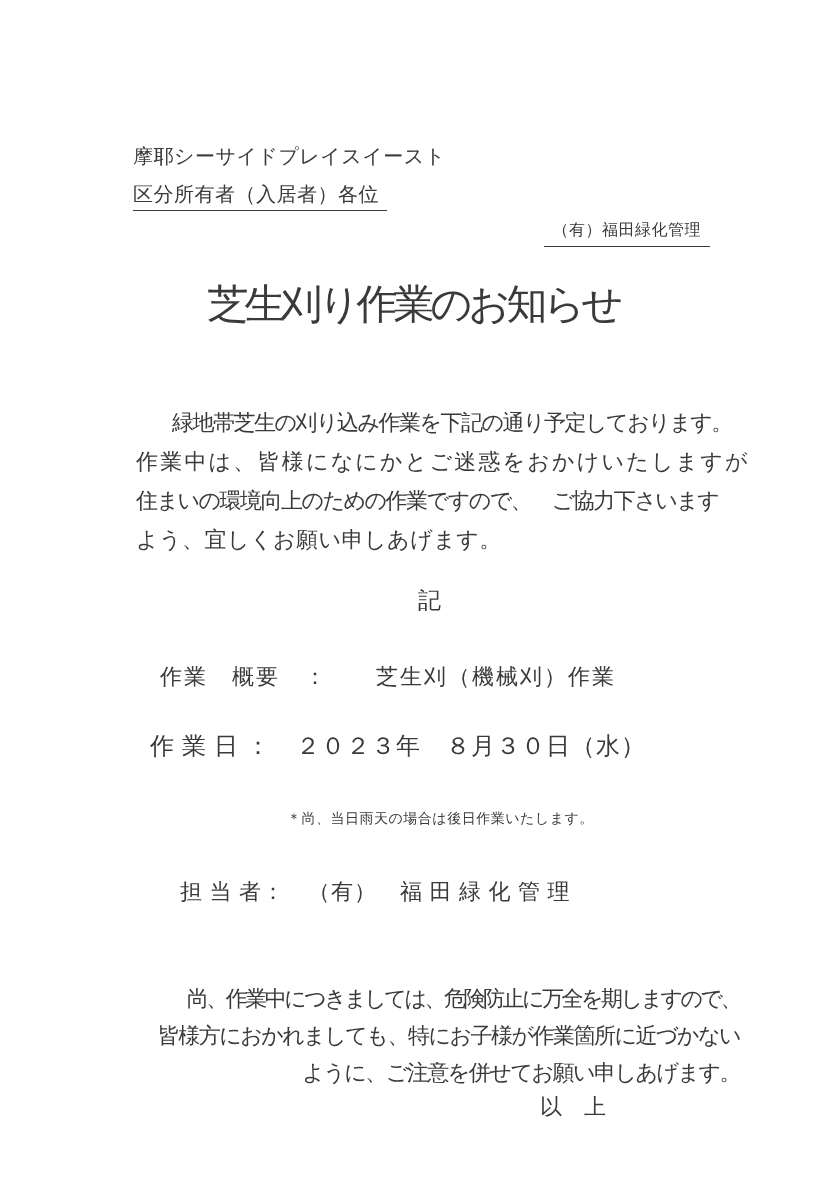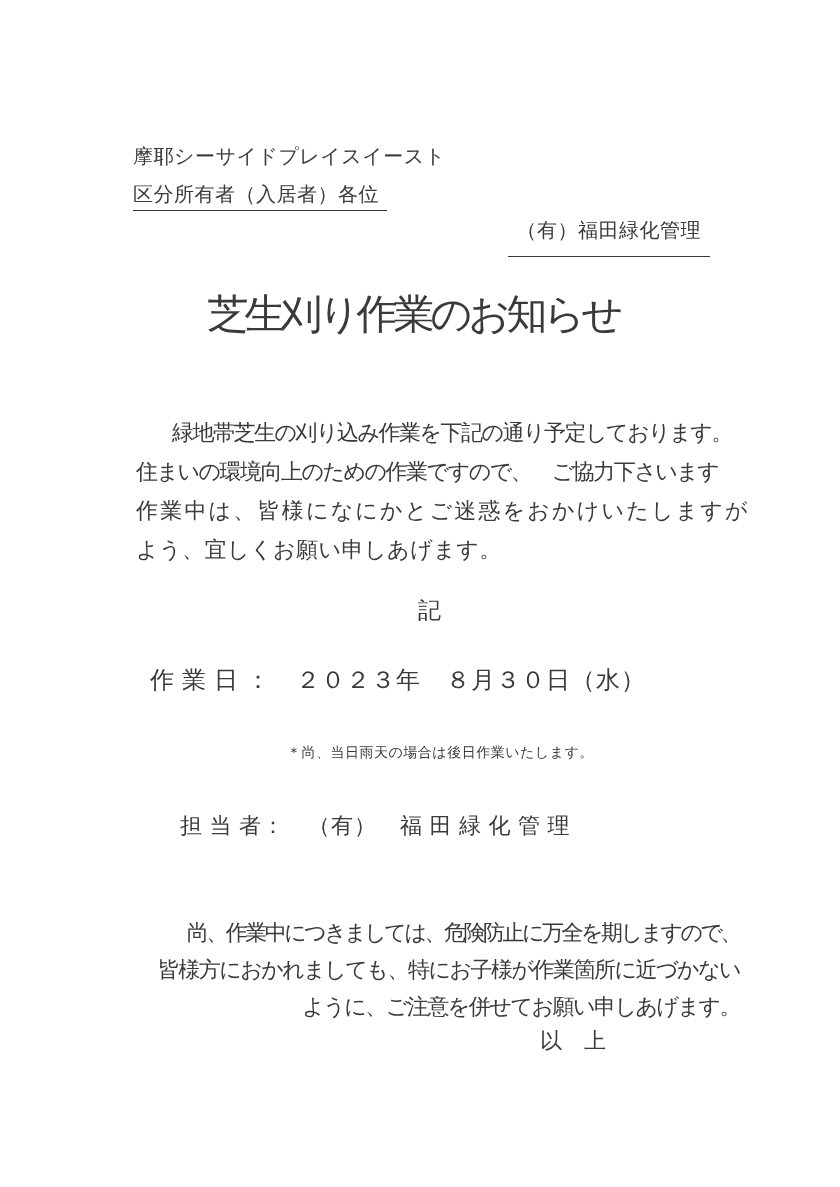--- a/index.html
+++ b/index.html
@@ -15,23 +15,23 @@
   }
   .addr1{font-size:20px;line-height:26px;letter-spacing:.5px;}
   .addr2-row{margin-top:12px;line-height:26px;}
   .addr2{
     display:inline-block;font-size:20px;letter-spacing:.5px;
     border-bottom:1.5px solid var(--ink,#3a3a3a);
     padding:0 8px 3px 0;
   }
   .sender-row{margin-top:6px;text-align:right;line-height:26px;}
   .sender{
-    display:inline-block;font-size:20px;letter-spacing:.5px;
+    display:inline-block;font-size:16px;letter-spacing:.5px;
     border-bottom:1.5px solid var(--ink,#3a3a3a);
-    padding:0 9px 13px 9px;margin-right:30px;
+    padding:0 9px 3px 9px;margin-right:30px;
   }
   .title{
     margin:32px 46px 8px 0;
     font-size:41px;line-height:50px;font-weight:normal;
     text-align:center;letter-spacing:-4px;
   }
   .para{font-size:22px;line-height:39px;margin:74px 0 0 3px;}
   .pline{letter-spacing:.5px;white-space:pre;}
   .pline.indent{text-indent:36px;}
   .pline.tight{letter-spacing:-1.5px;}
@@ -57,27 +57,28 @@
   </div>
 
   <div class="sender-row">
     <span class="sender">（有）福田緑化管理</span>
   </div>
 
   <h1 class="title">芝生刈り作業のお知らせ</h1>
 
   <div class="para intro">
     <div class="pline indent tight">緑地帯芝生の刈り込み作業を下記の通り予定しております。</div>
+    <div class="pline loose">作業中は、皆様になにかとご迷惑をおかけいたしますが</div>
     <div class="pline tight">住まいの環境向上のための作業ですので、　ご協力下さいます</div>
-    <div class="pline loose">作業中は、皆様になにかとご迷惑をおかけいたしますが</div>
     <div class="pline">よう、宜しくお願い申しあげます。</div>
   </div>
 
   <div class="ki">記</div>
 
+  <div class="overview">作業　概要　：　　芝生刈（機械刈）作業</div>
 
   <div class="workdate">作 業 日 ：　２０２３年　８月３０日（水）</div>
 
   <div class="rainnote">＊尚、当日雨天の場合は後日作業いたします。</div>
 
   <div class="staff">担 当 者：　（有）　福 田 緑 化 管 理</div>
 
   <div class="para caution">
     <div class="pline indent vtight">尚、作業中につきましては、危険防止に万全を期しますので、</div>
     <div class="pline tight">皆様方におかれましても、特にお子様が作業箇所に近づかない</div>

